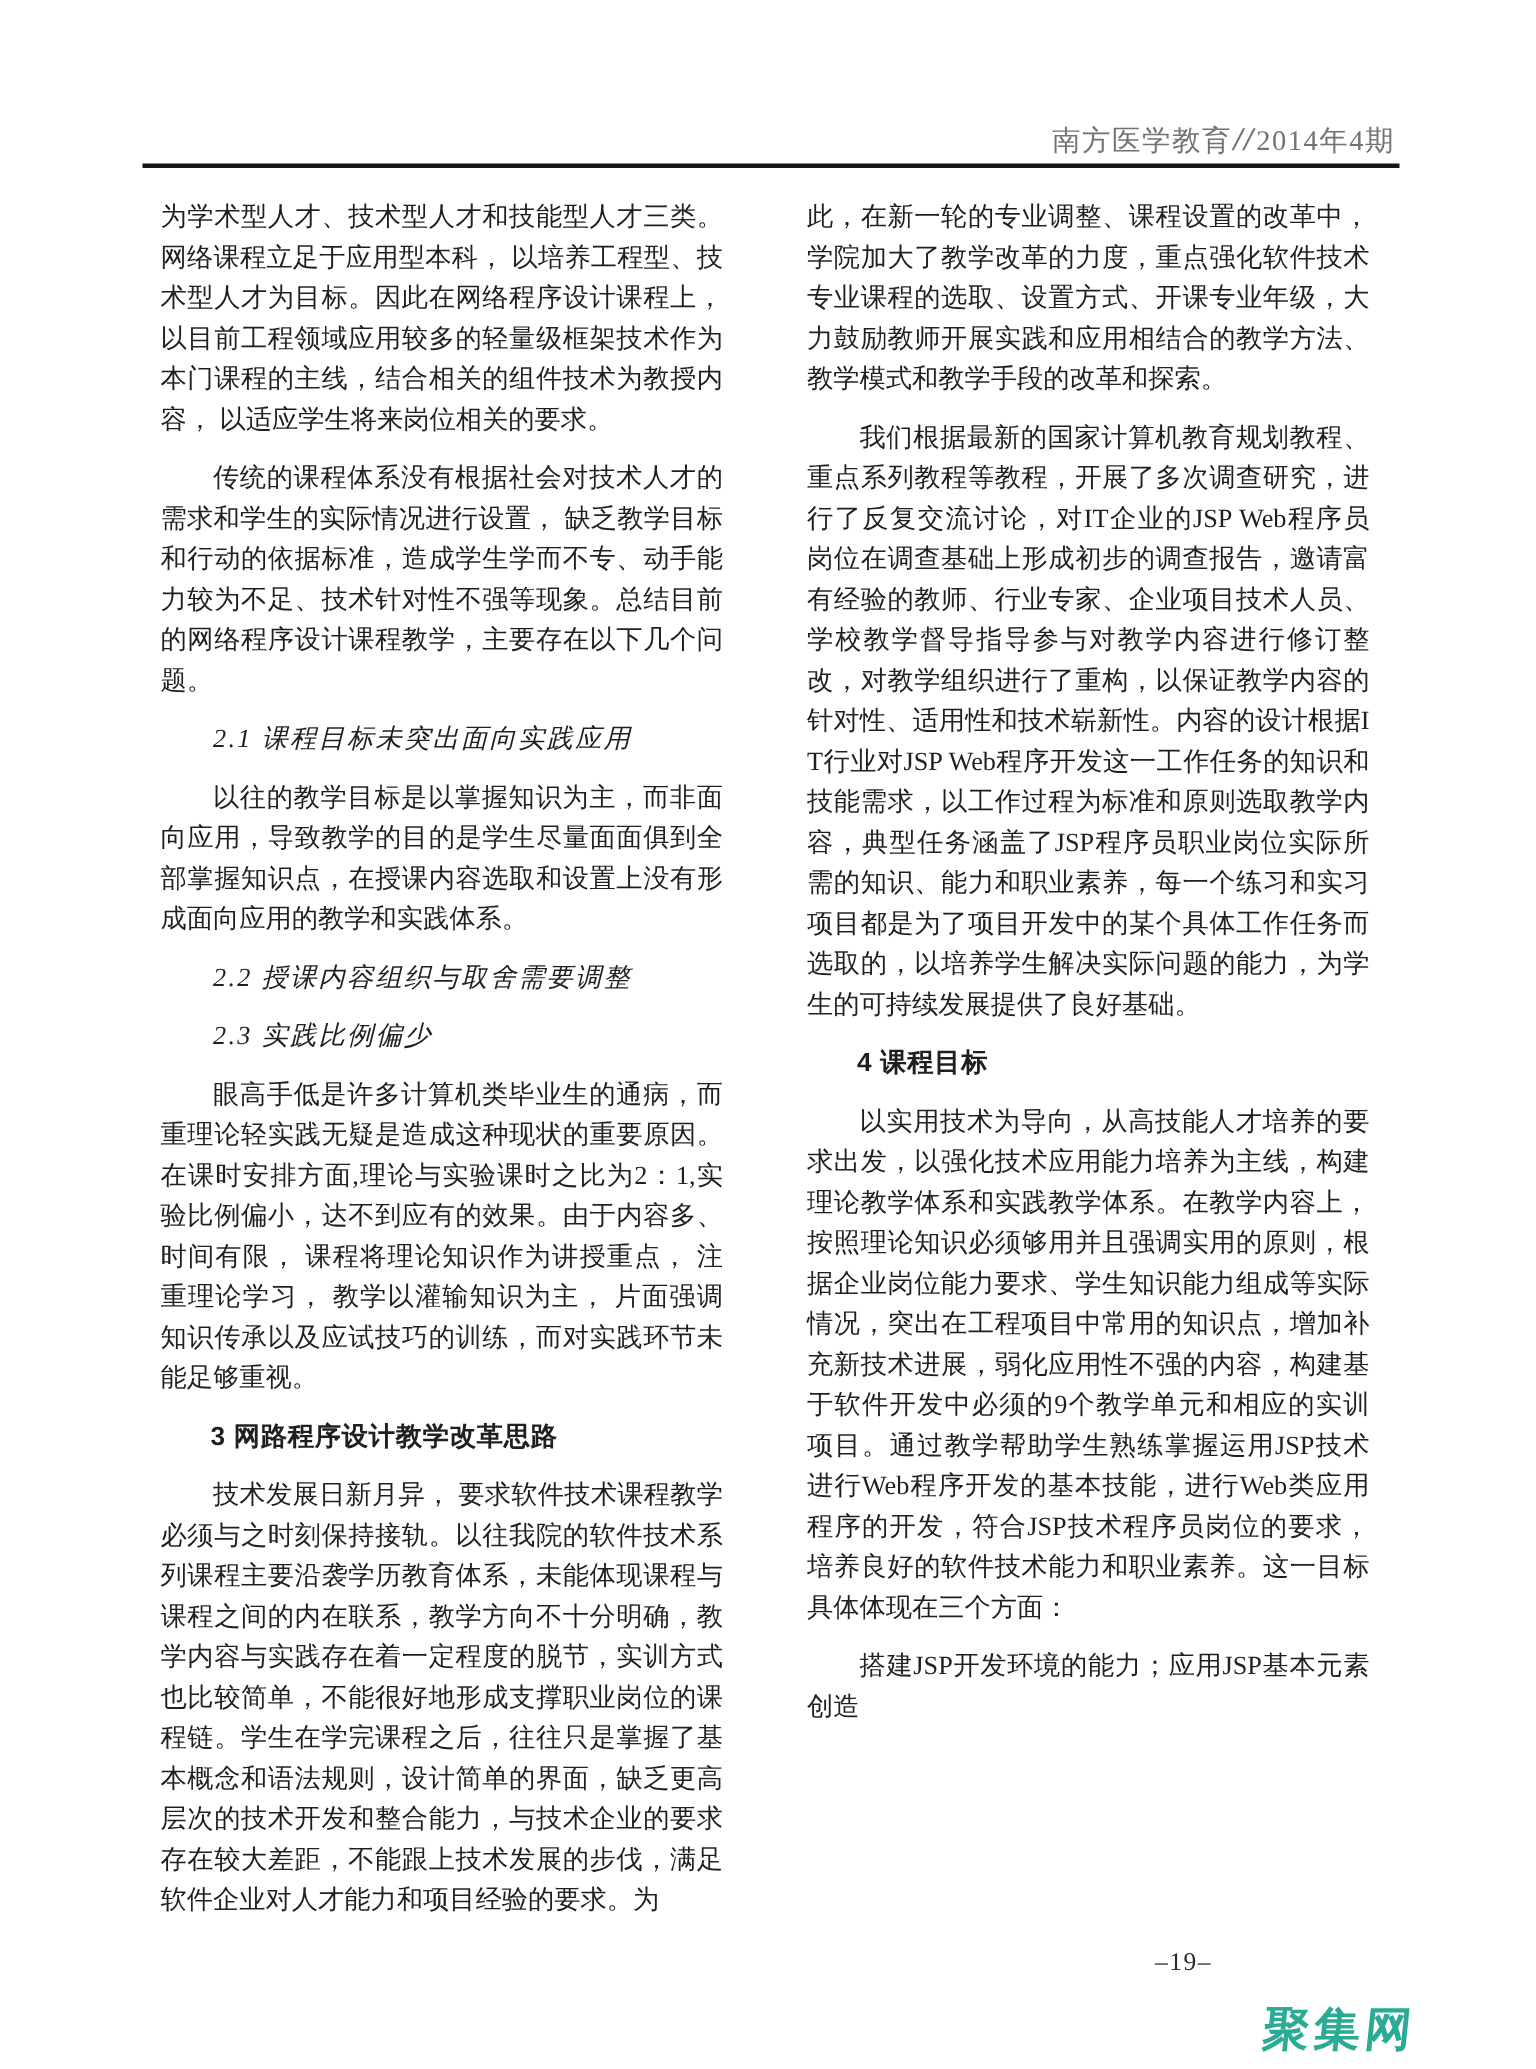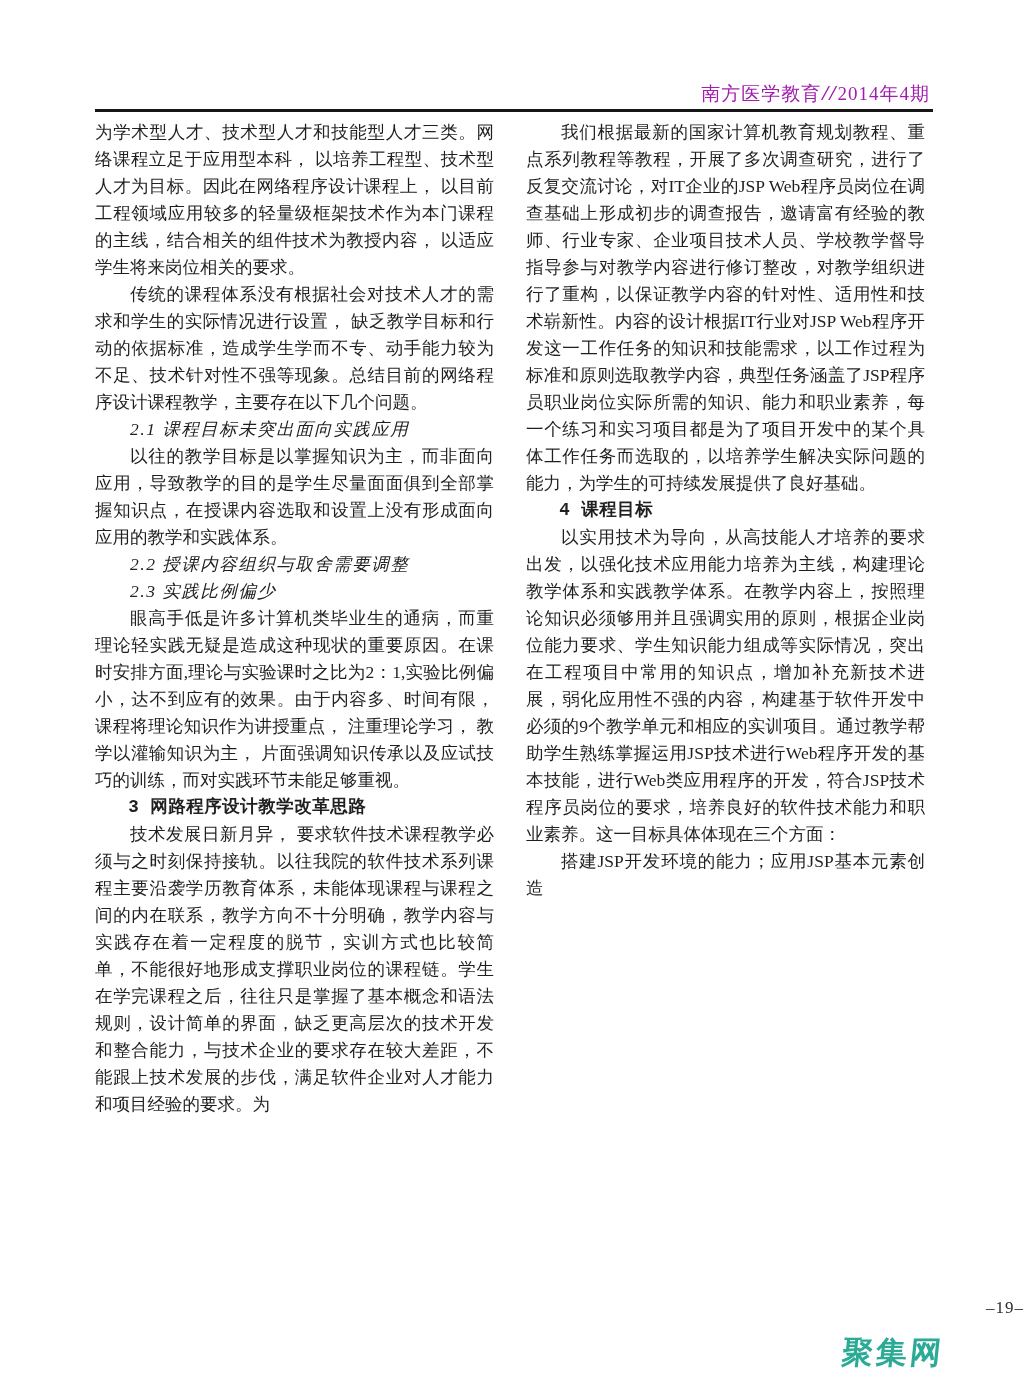--- a/index.html
+++ b/index.html
@@ -10,21 +10,21 @@
     font-family:"Liberation Serif", serif;
     color:#1f1f1f;
     overflow:hidden;
   }
   
   .header-text{
     position:absolute;
     top:80px;right:94px;
     font-size:19px;
     letter-spacing:1px;
-    color:#a21caf;
+    color:#737373;
     white-space:nowrap;
   }
   .header-text .journal{font-weight:500;}
   .header-text .slashes{
     font-weight:bold;font-style:italic;
     font-size:22px;
     padding:0 1px;
   }
   .header-rule{
     position:absolute;
@@ -35,48 +35,48 @@
   
   .columns{
     position:absolute;
     top:119px;left:95px;
     width:830px;
     display:flex;
     gap:32px;
   }
   .col{width:399px;}
   .col p{
-    margin:0;
+    margin:12px;
     font-size:17.5px;
     line-height:27px;
     text-align:justify;
     text-justify:inter-ideograph;
     word-break:break-all;
   }
   .col p.p{text-indent:2em;}
   .col p.p-first{text-indent:0;}
   .col p.h-italic{
     text-indent:2em;
     font-style:italic;
     letter-spacing:1.5px;
     font-family:Liberation Serif, serif;
   }
   .col p.h-bold{
     text-indent:1.9em;
     font-weight:bold;
-    font-family:Liberation Mono, monospace;
+    font-family:Liberation Sans, sans-serif;
     font-size:17.5px;
     letter-spacing:0.5px;
   }
   
   .page-number{
     position:absolute;
     top:1298px;left:0;
     width:100%;
-    text-align:right;
+    text-align:left;
     padding-left:770px;
     box-sizing:border-box;
     font-size:17px;
     color:#2a2a2a;
     letter-spacing:1px;
   }
   .watermark{
     position:absolute;
     top:1332px;left:842px;
     font-family:"Liberation Sans", sans-serif;
@@ -104,20 +104,21 @@
         <p class="p">传统的课程体系没有根据社会对技术人才的需求和学生的实际情况进行设置， 缺乏教学目标和行动的依据标准，造成学生学而不专、动手能力较为不足、技术针对性不强等现象。总结目前的网络程序设计课程教学，主要存在以下几个问题。</p>
         <p class="h-italic">2.1 课程目标未突出面向实践应用</p>
         <p class="p">以往的教学目标是以掌握知识为主，而非面向应用，导致教学的目的是学生尽量面面俱到全部掌握知识点，在授课内容选取和设置上没有形成面向应用的教学和实践体系。</p>
         <p class="h-italic">2.2 授课内容组织与取舍需要调整</p>
         <p class="h-italic">2.3 实践比例偏少</p>
         <p class="p">眼高手低是许多计算机类毕业生的通病，而重理论轻实践无疑是造成这种现状的重要原因。在课时安排方面,理论与实验课时之比为2：1,实验比例偏小，达不到应有的效果。由于内容多、时间有限， 课程将理论知识作为讲授重点， 注重理论学习， 教学以灌输知识为主， 片面强调知识传承以及应试技巧的训练，而对实践环节未能足够重视。</p>
         <p class="h-bold">3 网路程序设计教学改革思路</p>
         <p class="p">技术发展日新月异， 要求软件技术课程教学必须与之时刻保持接轨。以往我院的软件技术系列课程主要沿袭学历教育体系，未能体现课程与课程之间的内在联系，教学方向不十分明确，教学内容与实践存在着一定程度的脱节，实训方式也比较简单，不能很好地形成支撑职业岗位的课程链。学生在学完课程之后，往往只是掌握了基本概念和语法规则，设计简单的界面，缺乏更高层次的技术开发和整合能力，与技术企业的要求存在较大差距，不能跟上技术发展的步伐，满足软件企业对人才能力和项目经验的要求。为</p>
       </div>
     <div class="col" id="col-right">
+        <p class="p-first">此，在新一轮的专业调整、课程设置的改革中，学院加大了教学改革的力度，重点强化软件技术专业课程的选取、设置方式、开课专业年级，大力鼓励教师开展实践和应用相结合的教学方法、教学模式和教学手段的改革和探索。</p>
         <p class="p">我们根据最新的国家计算机教育规划教程、重点系列教程等教程，开展了多次调查研究，进行了反复交流讨论，对IT企业的JSP Web程序员岗位在调查基础上形成初步的调查报告，邀请富有经验的教师、行业专家、企业项目技术人员、学校教学督导指导参与对教学内容进行修订整改，对教学组织进行了重构，以保证教学内容的针对性、适用性和技术崭新性。内容的设计根据IT行业对JSP Web程序开发这一工作任务的知识和技能需求，以工作过程为标准和原则选取教学内容，典型任务涵盖了JSP程序员职业岗位实际所需的知识、能力和职业素养，每一个练习和实习项目都是为了项目开发中的某个具体工作任务而选取的，以培养学生解决实际问题的能力，为学生的可持续发展提供了良好基础。</p>
         <p class="h-bold">4 课程目标</p>
         <p class="p">以实用技术为导向，从高技能人才培养的要求出发，以强化技术应用能力培养为主线，构建理论教学体系和实践教学体系。在教学内容上，按照理论知识必须够用并且强调实用的原则，根据企业岗位能力要求、学生知识能力组成等实际情况，突出在工程项目中常用的知识点，增加补充新技术进展，弱化应用性不强的内容，构建基于软件开发中必须的9个教学单元和相应的实训项目。通过教学帮助学生熟练掌握运用JSP技术进行Web程序开发的基本技能，进行Web类应用程序的开发，符合JSP技术程序员岗位的要求，培养良好的软件技术能力和职业素养。这一目标具体体现在三个方面：</p>
         <p class="p">搭建JSP开发环境的能力；应用JSP基本元素创造</p>
       </div>
   </div>
 
   <div class="page-number">–19–</div>
 
   <div class="watermark">聚集网</div>

